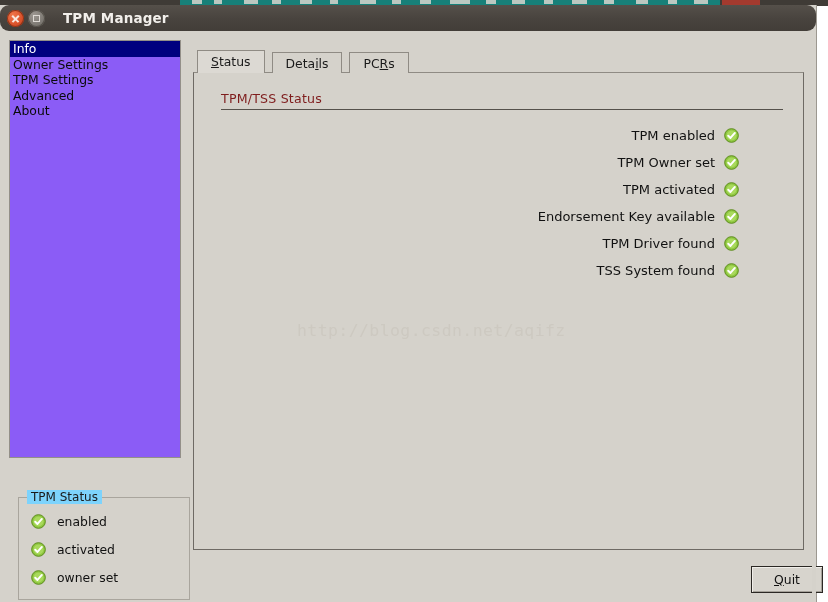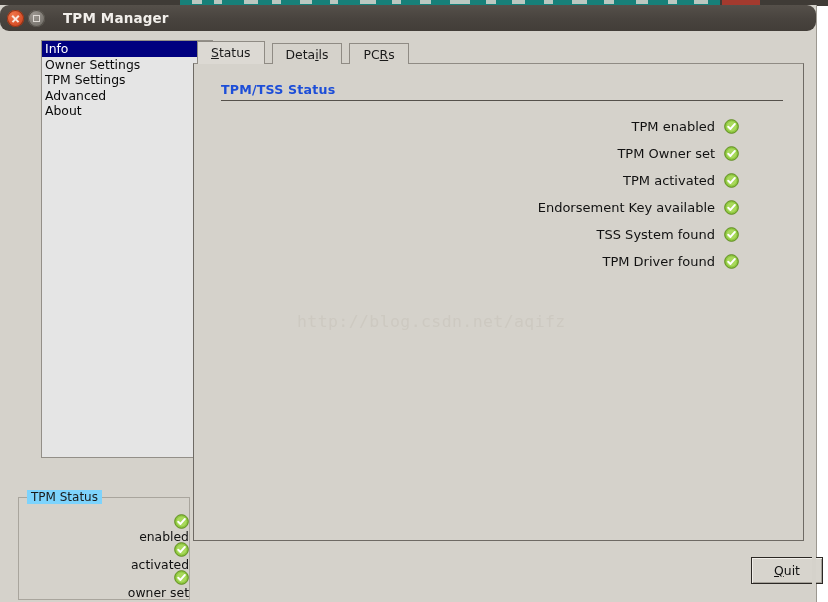--- a/index.html
+++ b/index.html
@@ -114,26 +114,25 @@
   
   #left-column {
     position: absolute;
     left: 9px; top: 9px;
     width: 174px;
   }
 
   #nav-list {
     width: 172px;
     height: 418px;
-    background: #e5e5e5;
+    background: #8b5cf6;
     border: 1px solid #938f88;
     box-sizing: border-box;
     padding: 0;
     overflow: hidden;
-    margin-left: 32px;
   }
   .nav-item {
     height: 15.6px;
     line-height: 15.6px;
     padding-left: 3px;
     font-size: 12.4px;
     color: #0a0a0a;
     white-space: nowrap;
     font-family: "DejaVu Sans", sans-serif;
   }
@@ -160,43 +159,42 @@
     font-size: 12px;
     color: #1a1a1a;
     white-space: nowrap;
   }
   .gb-rows {
     padding-top: 16px;
     padding-left: 12px;
   }
   .gb-row {
     display: flex;
-    align-items: flex-end;
+    align-items: flex-start;
     height: 22px;
     margin-bottom: 6px;
-    flex-direction: column;
   }
   .gb-row .gb-label {
     margin-left: 11px;
     font-size: 12.4px;
     color: #111111;
     white-space: nowrap;
   }
 
   
   .check-icon {
     width: 15px; height: 15px;
     flex: 0 0 auto;
     display: block;
   }
 
   
   #content-area {
     position: absolute;
-    left: 193px; top: 10px;
+    left: 193px; top: 19px;
     width: 611px;
     height: 545px;
   }
 
   
   #tab-strip {
     position: relative;
     height: 23px;
     display: flex;
     align-items: flex-end;
@@ -237,22 +235,22 @@
     box-sizing: border-box;
     background: #d5d2cb;
     border: 1px solid #6e6a64;
     border-top: 1px solid #8f8b84;
   }
 
   #section-title {
     position: absolute;
     left: 27px; top: 18px;
     font-size: 12.6px;
-    font-weight: bold;
-    color: #1d4ed8;
+    font-weight: normal;
+    color: #7f1d1d;
     letter-spacing: .2px;
     white-space: nowrap;
     text-align: right;
   }
   #section-rule {
     position: absolute;
     left: 27px; top: 36px;
     width: 562px;
     height: 0;
     border-top: 1px solid #55514b;
@@ -443,30 +441,30 @@
           <div class="status-row">
             <span class="st-label">Endorsement Key available</span>
             <svg class="check-icon" viewBox="0 0 16 16">
               <circle cx="8" cy="8" r="7.3" fill="#8dc63f" stroke="#5a8a18" stroke-width="1"></circle>
               <circle cx="8" cy="8" r="5.4" fill="#a9d95c"></circle>
               <path d="M4.5 8.2 L6.9 10.6 L11.6 5.3" fill="none" stroke="#ffffff" stroke-width="2.1" stroke-linecap="round" stroke-linejoin="round"></path>
             </svg>
           </div>
 
           <div class="status-row">
+            <span class="st-label">TPM Driver found</span>
+            <svg class="check-icon" viewBox="0 0 16 16">
+              <circle cx="8" cy="8" r="7.3" fill="#8dc63f" stroke="#5a8a18" stroke-width="1"></circle>
+              <circle cx="8" cy="8" r="5.4" fill="#a9d95c"></circle>
+              <path d="M4.5 8.2 L6.9 10.6 L11.6 5.3" fill="none" stroke="#ffffff" stroke-width="2.1" stroke-linecap="round" stroke-linejoin="round"></path>
+            </svg>
+          </div>
+
+          <div class="status-row">
             <span class="st-label">TSS System found</span>
-            <svg class="check-icon" viewBox="0 0 16 16">
-              <circle cx="8" cy="8" r="7.3" fill="#8dc63f" stroke="#5a8a18" stroke-width="1"></circle>
-              <circle cx="8" cy="8" r="5.4" fill="#a9d95c"></circle>
-              <path d="M4.5 8.2 L6.9 10.6 L11.6 5.3" fill="none" stroke="#ffffff" stroke-width="2.1" stroke-linecap="round" stroke-linejoin="round"></path>
-            </svg>
-          </div>
-
-          <div class="status-row">
-            <span class="st-label">TPM Driver found</span>
             <svg class="check-icon" viewBox="0 0 16 16">
               <circle cx="8" cy="8" r="7.3" fill="#8dc63f" stroke="#5a8a18" stroke-width="1"></circle>
               <circle cx="8" cy="8" r="5.4" fill="#a9d95c"></circle>
               <path d="M4.5 8.2 L6.9 10.6 L11.6 5.3" fill="none" stroke="#ffffff" stroke-width="2.1" stroke-linecap="round" stroke-linejoin="round"></path>
             </svg>
           </div>
 
         </div>
 
         <div id="watermark">http://blog.csdn.net/aqifz</div>

